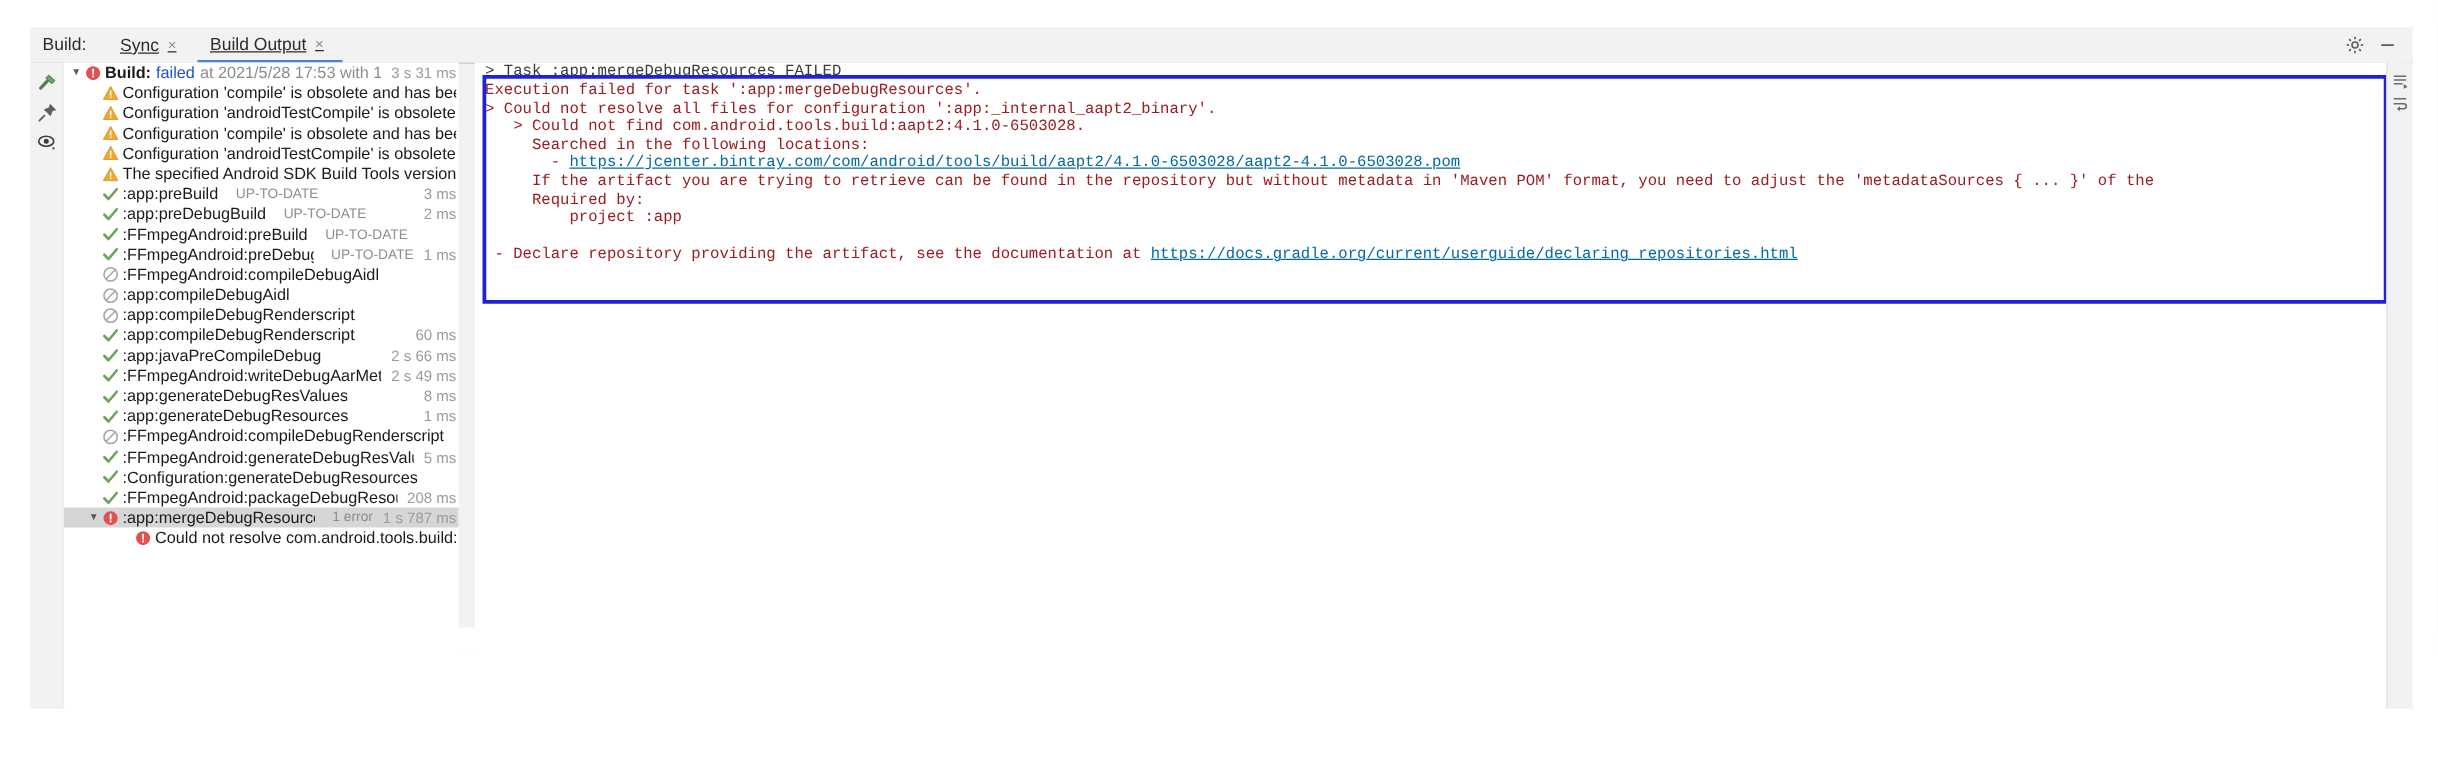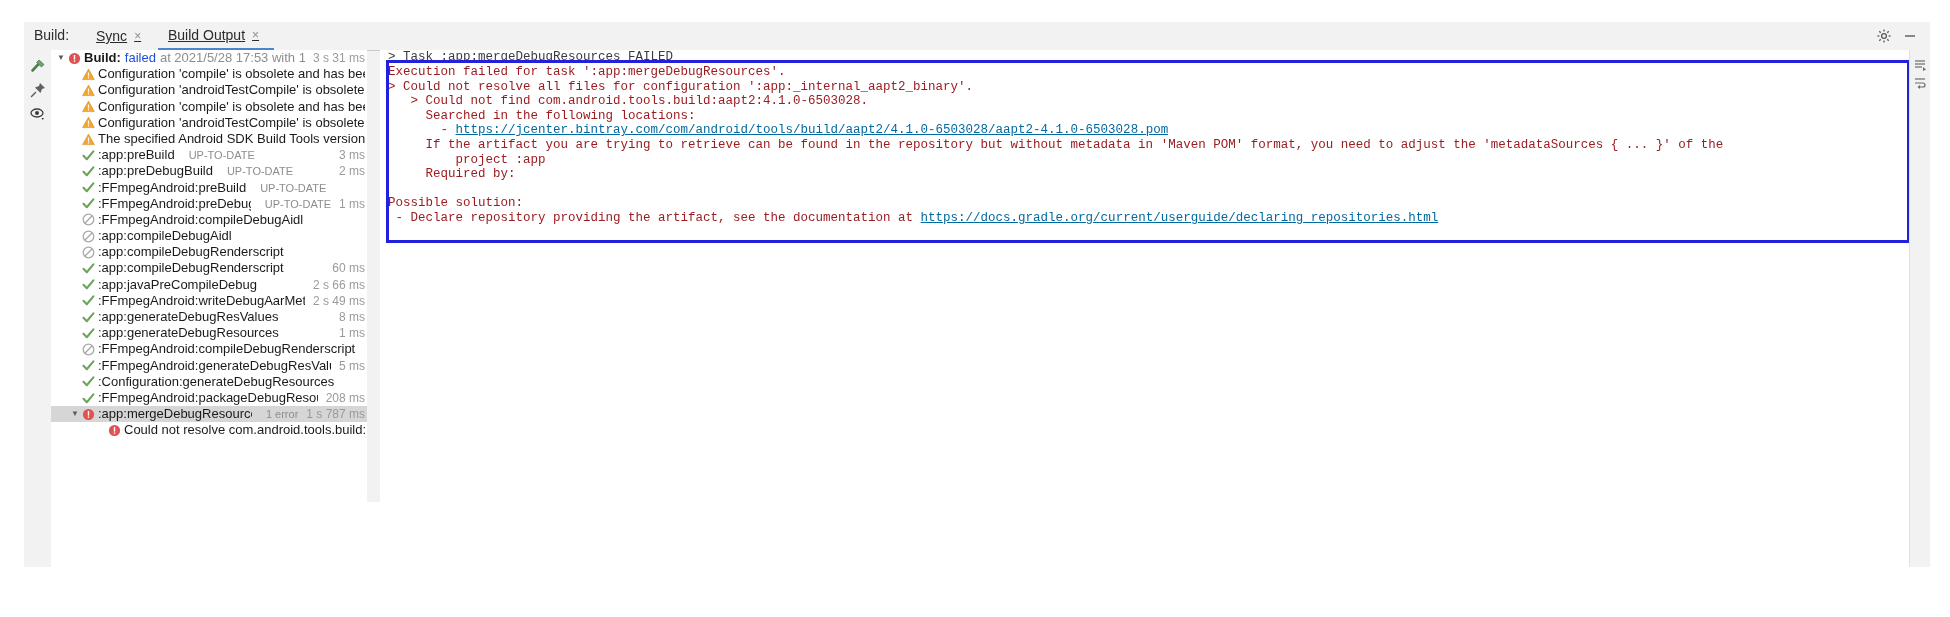--- a/index.html
+++ b/index.html
@@ -539,24 +539,23 @@
 
   <div id="console">
     <div id="console-top-line">&gt; Task :app:mergeDebugResources FAILED</div>
     <div id="console-body">
         <div class="cline"><span>Execution failed for task ':app:mergeDebugResources'.</span></div>
         <div class="cline"><span>&gt; Could not resolve all files for configuration ':app:_internal_aapt2_binary'.</span></div>
         <div class="cline"><span>   &gt; Could not find com.android.tools.build:aapt2:4.1.0-6503028.</span></div>
         <div class="cline"><span>     Searched in the following locations:</span></div>
         <div class="cline"><span>       - </span><a href="#">https://jcenter.bintray.com/com/android/tools/build/aapt2/4.1.0-6503028/aapt2-4.1.0-6503028.pom</a></div>
         <div class="cline"><span>     If the artifact you are trying to retrieve can be found in the repository but without metadata in 'Maven POM' format, you need to adjust the 'metadataSources { ... }' of the</span></div>
+        <div class="cline"><span>     Required by:</span></div>
         <div class="cline"><span>         project :app</span></div>
-        <div class="cline"><span>     Required by:</span></div>
         <div class="cline"><span></span></div>
-        <div class="cline"><span>Possible solution:</span></div>
         <div class="cline"><span> - Declare repository providing the artifact, see the documentation at </span><a href="#">https://docs.gradle.org/current/userguide/declaring_repositories.html</a></div>
       </div>
     <div id="error-box"></div>
   </div>
 
   <div id="right-rail">
     <div class="rail-icon" id="rail-icon-1">
       <svg width="14" height="14" viewBox="0 0 14 14">
         <line x1="2" y1="3" x2="12" y2="3" stroke="#6b6b6b" stroke-width="1.2"></line>
         <line x1="2" y1="6" x2="12" y2="6" stroke="#6b6b6b" stroke-width="1.2"></line>

